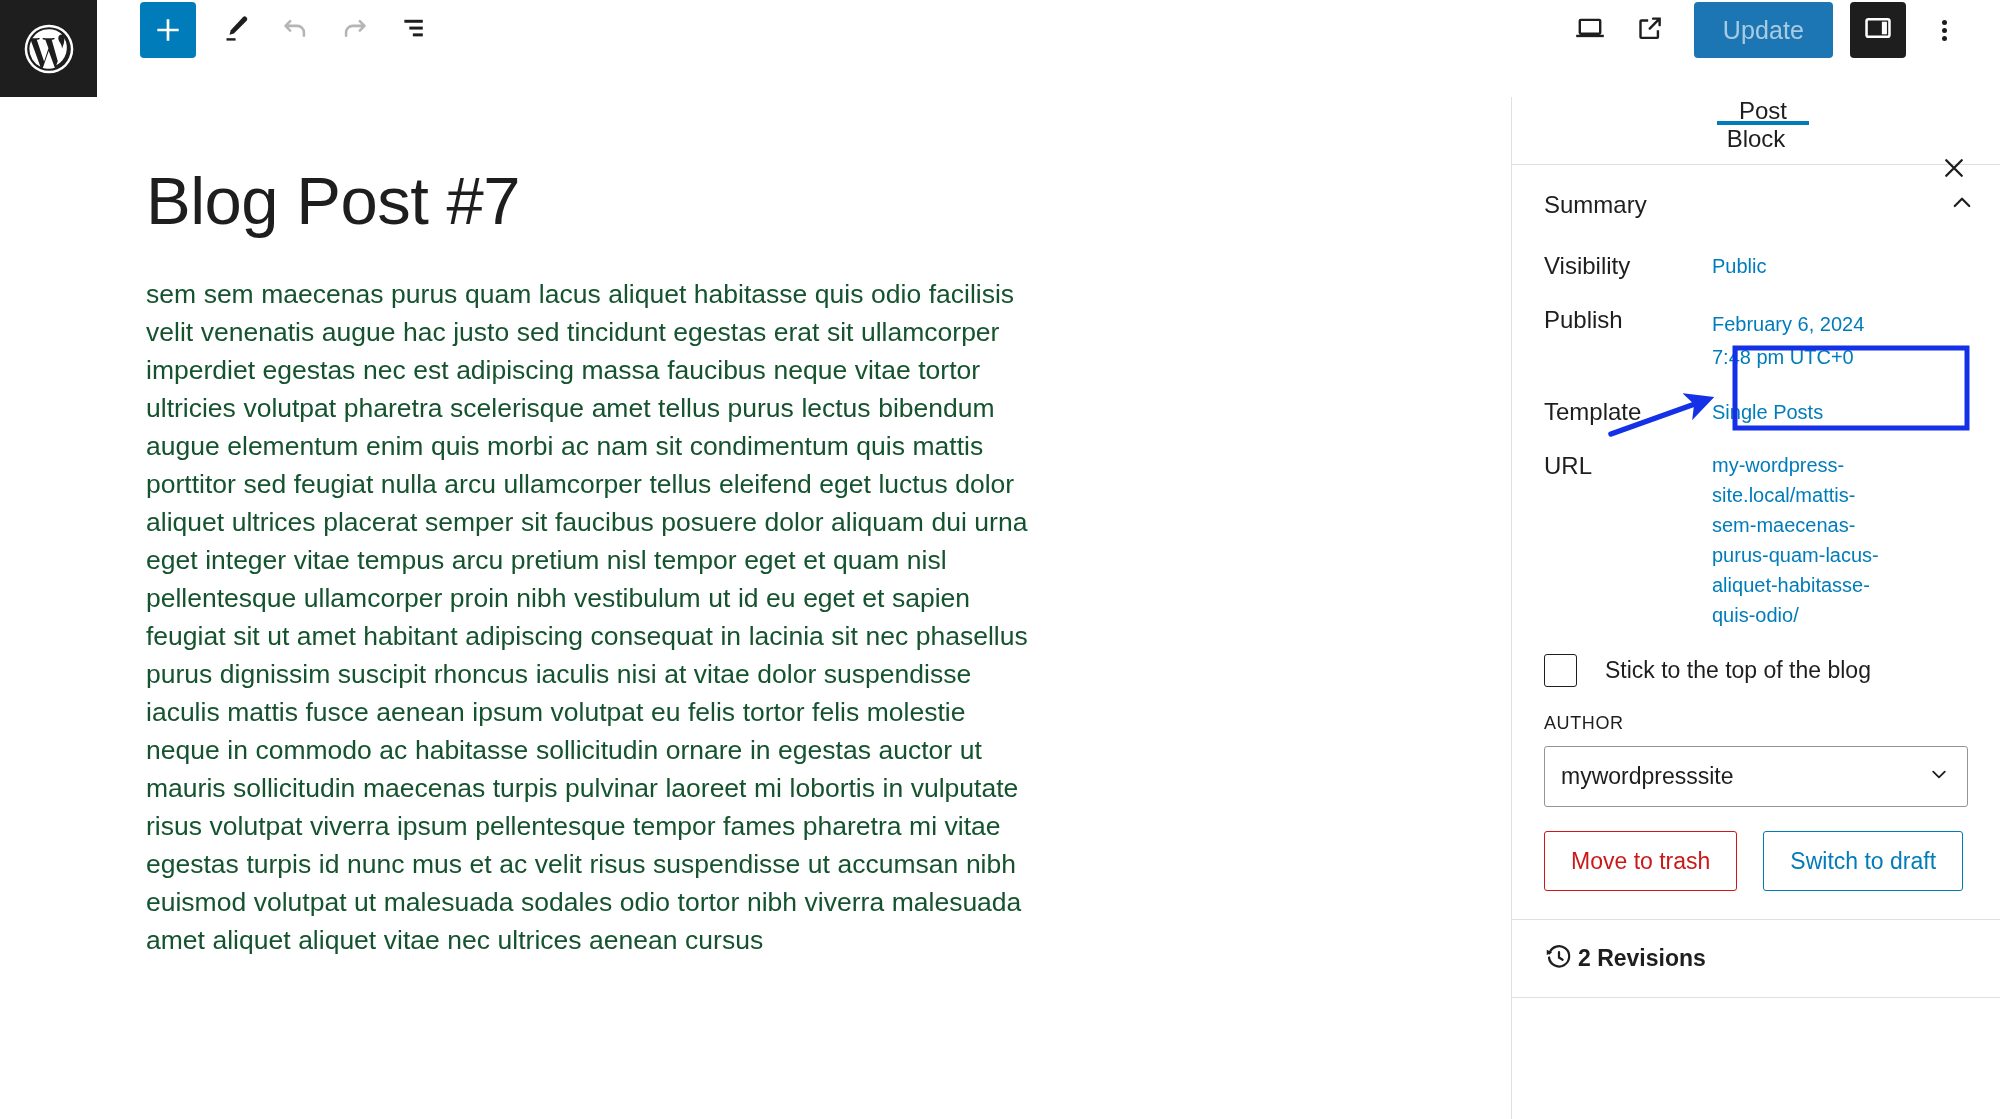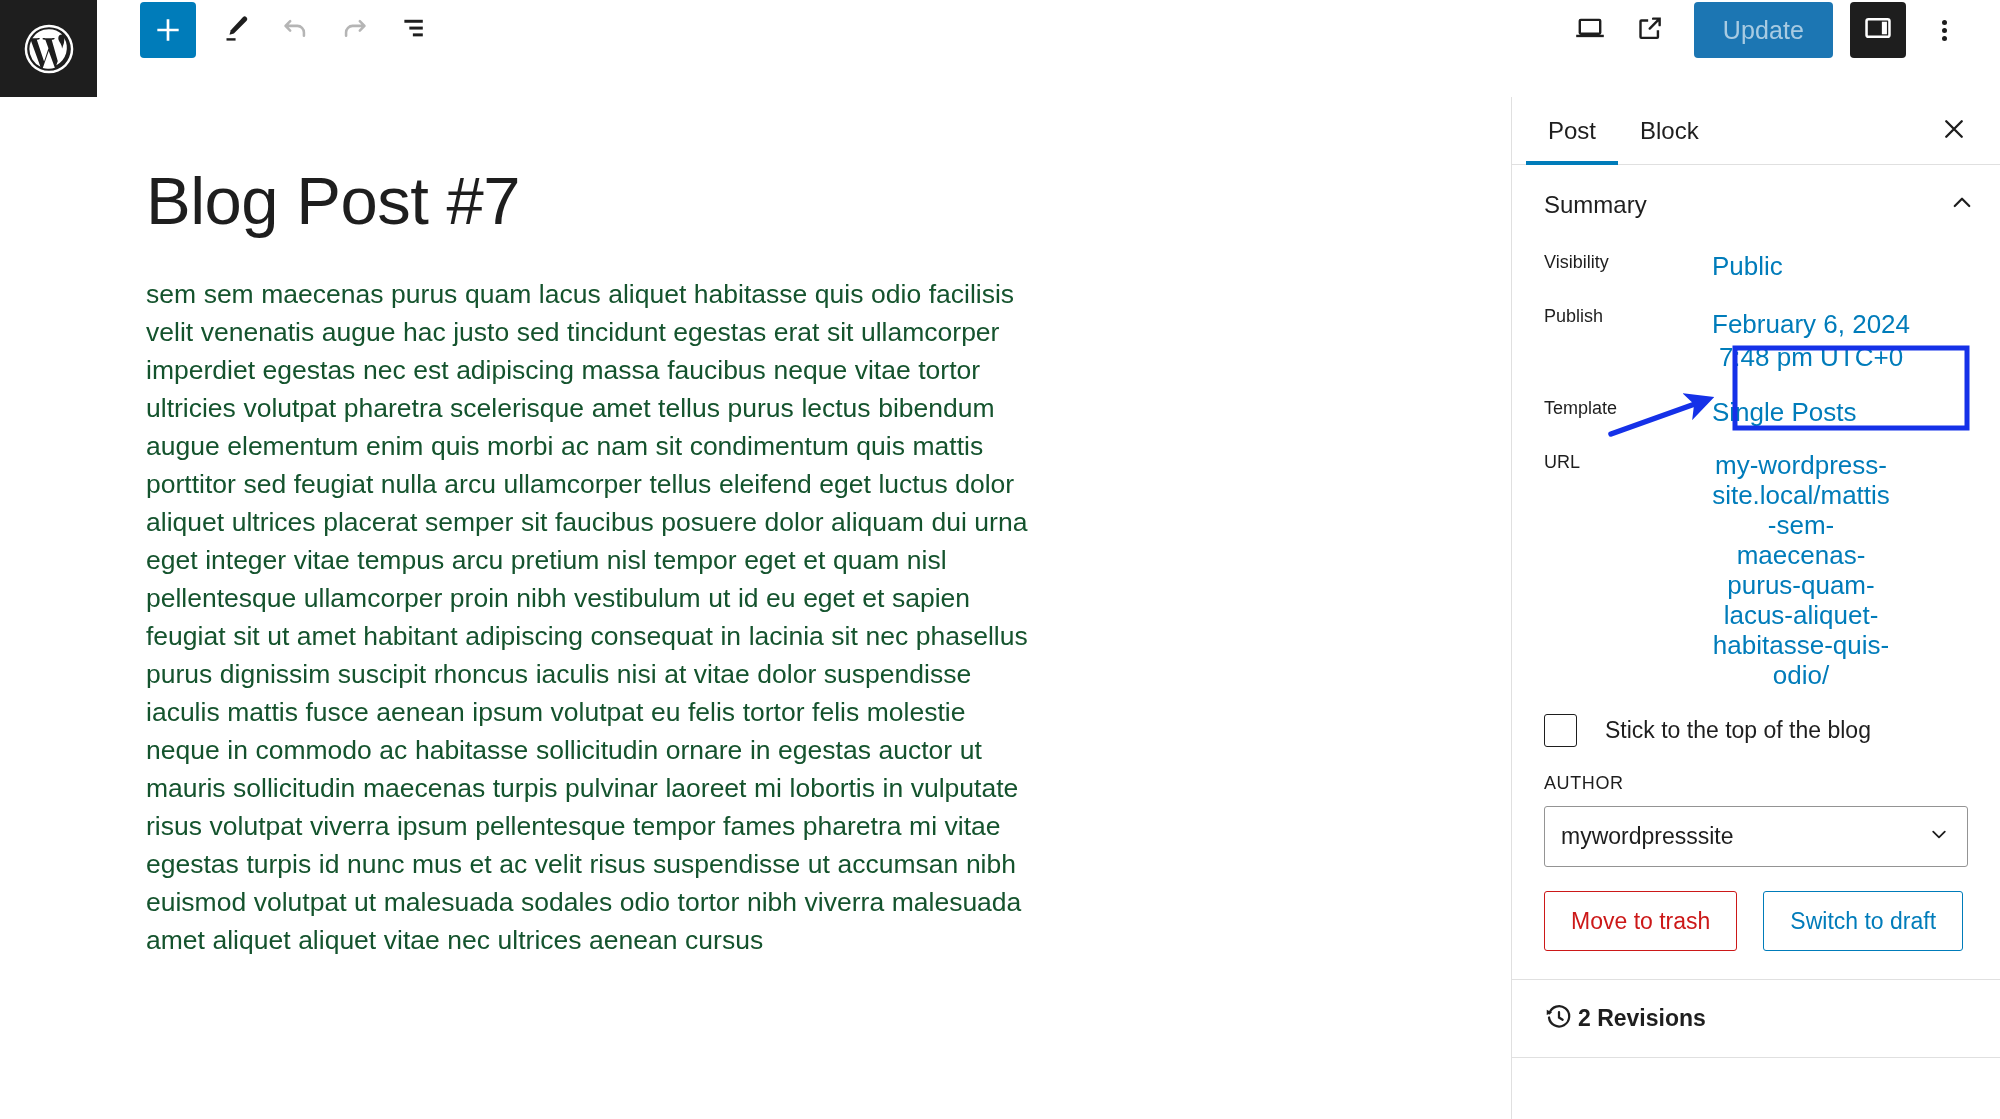--- a/index.html
+++ b/index.html
@@ -179,20 +179,21 @@
     overflow: hidden;
   }
 
   .sidebar-tabs {
     position: relative;
     height: 68px;
     display: flex;
     align-items: center;
     border-bottom: 1px solid #e0e0e0;
     padding: 0 0 0 0;
+    flex-direction: column;
   }
 
   .tab {
     height: 68px;
     display: flex;
     align-items: center;
     padding: 0 22px;
     font-size: 24px;
     color: #1e1e1e;
     cursor: pointer;
@@ -238,31 +239,31 @@
 
   .srow {
     display: flex;
     align-items: flex-start;
     margin-bottom: 10px;
     min-height: 44px;
   }
   .srow-label {
     width: 168px;
     flex: 0 0 168px;
-    font-size: 18px;
+    font-size: 24px;
     color: #1e1e1e;
     padding-top: 8px;
   }
   .srow-value {
-    font-size: 26px;
+    font-size: 20px;
     color: #007cba;
     line-height: 32px;
     padding-top: 6px;
     cursor: pointer;
-    text-align: center;
+    text-align: left;
   }
   .srow-value.url-val {
     width: 178px;
     word-break: break-word;
     line-height: 30px;
   }
 
   #publish-row { margin-bottom: 16px; }
   #publish-row .srow-value { line-height: 33px; padding-top: 10px; }
 

